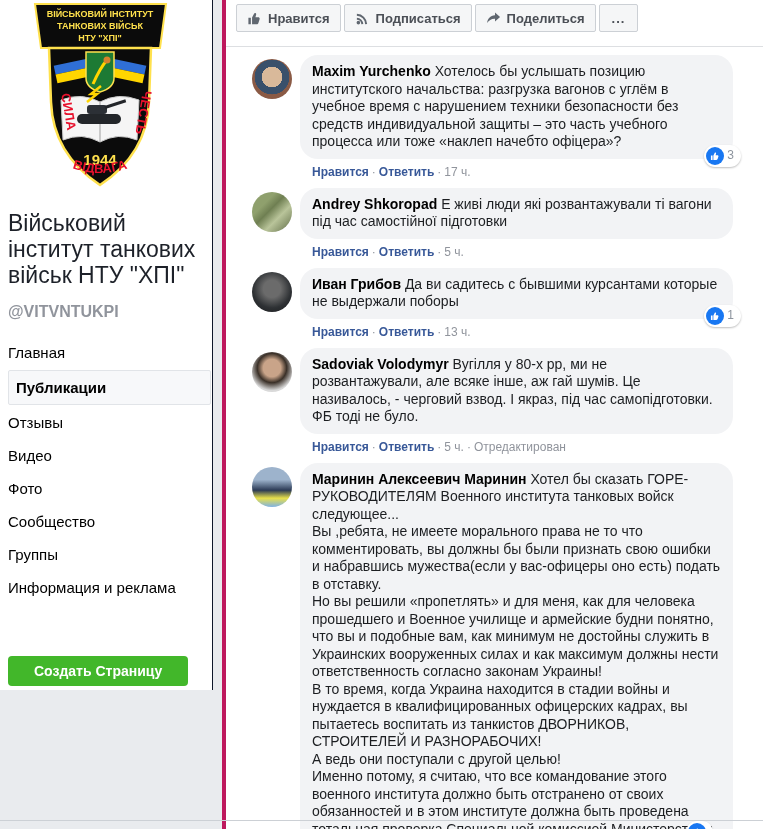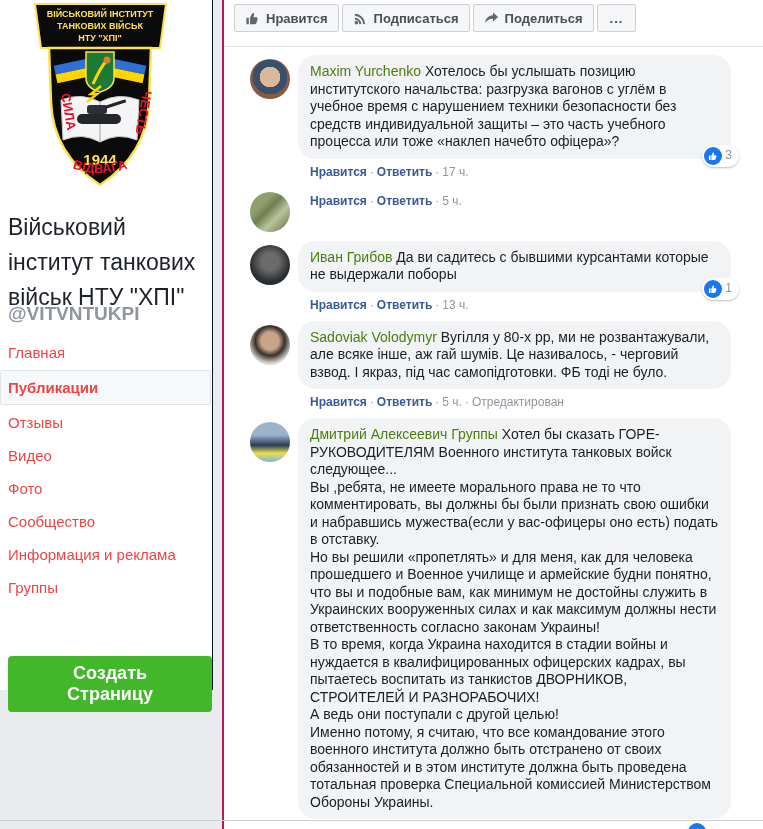--- a/index.html
+++ b/index.html
@@ -13,45 +13,45 @@
   }
 
   
   .sidebar {
     position:absolute; left:0; top:0; width:213px; height:690px;
     background:#fff; border-right:1px solid #0f172a;
   }
   .emblem { position:absolute; left:27px; top:2px; }
   .page-title {
     position:absolute; left:8px; top:210px; width:202px;
-    font-size:23px; line-height:35px; font-weight:400; color:#1d2129;
+    font-size:23px; line-height:26px; font-weight:400; color:#1d2129;
   }
   .page-handle {
     position:absolute; left:8px; top:303px;
-    font-size:19px; font-weight:600; color:#90949c;
+    font-size:16px; font-weight:600; color:#90949c;
   }
   .nav { position:absolute; left:0; top:336px; width:213px; list-style:none; }
   .nav li {
-    padding:8px 8px; font-size:15px; color:#ef4444; cursor:pointer;
+    padding:8px 8px; font-size:15px; color:#000000; cursor:pointer;
   }
   .nav li.active {
     font-weight:bold; background:#f7f8fa;
     border:1px solid #e1e4e8; border-radius:2px;
-    margin:1px 2px 1px 0; padding:8px 7px;
+    margin:1px 2px 1px 8px; padding:8px 7px;
   }
   .create-page-btn {
     position:absolute; left:8px; top:656px;
-    background:#42b72a; color:#fff; font-weight:bold; font-size:18px;
+    background:#42b72a; color:#fff; font-weight:bold; font-size:14px;
     border:none; border-radius:4px; padding:7px 26px; cursor:pointer;
   }
 
   
   .main {
     position:absolute; left:222px; top:0; width:541px; height:829px;
-    background:#fff; border-left:2px solid #be185d;
+    background:#fff; border-left:4px solid #be185d;
   }
   .header-bar {
     height:47px; border-bottom:1px solid #dddfe2;
     display:flex; align-items:flex-start; gap:3px; padding:4px 0 0 10px;
   }
   .fb-btn {
     display:inline-flex; align-items:center; gap:6px;
     height:28px; padding:0 10px;
     background:#f5f6f7; border:1px solid #ccd0d5; border-radius:2px;
     font-size:13px; font-weight:bold; color:#4b4f56; cursor:pointer;
@@ -72,21 +72,21 @@
   .a3 { background:radial-gradient(circle at 50% 42%, #6b6b6b 0 28%, #2e3134 62%, #17191b); }
   .a4 { background:radial-gradient(circle at 50% 40%, #c9a489 0 28%, #3a3028 47%, #d9d9d9 72%); }
   .a5 { background:linear-gradient(180deg,#9db3cc 0 32%,#2b3a55 58%,#e8e04a 78%,#7fb2e5); }
 
   .c-body { max-width:433px; position:relative; }
   .bubble {
     position:relative; display:inline-block;
     background:#f2f3f5; border-radius:18px;
     padding:8px 12px; font-size:14px; line-height:17.5px; color:#1c1e21;
   }
-  .author { font-weight:normal; color:#4d7c0f; cursor:pointer; }
+  .author { font-weight:bold; color:#000000; cursor:pointer; }
   .c-text { white-space:pre-line; }
   .like-badge {
     position:absolute; right:-8px; bottom:-8px;
     display:flex; align-items:center; gap:3px;
     background:#fff; border-radius:11px; padding:2px 7px 2px 2px;
     box-shadow:0 1px 2px rgba(0,0,0,.25);
     font-size:12px; color:#8d949e; cursor:pointer;
   }
   .badge-circle {
     width:18px; height:18px; border-radius:50%; background:#1877f2;
@@ -164,22 +164,22 @@
   <h1 class="page-title">Військовий інститут танкових військ НТУ "ХПІ"</h1>
   <div class="page-handle">@VITVNTUKPI</div>
 
   <ul class="nav">
     <li><span>Главная</span></li>
     <li class="active"><span>Публикации</span></li>
     <li><span>Отзывы</span></li>
     <li><span>Видео</span></li>
     <li><span>Фото</span></li>
     <li><span>Сообщество</span></li>
+    <li><span>Группы</span></li>
     <li><span>Информация и реклама</span></li>
-    <li><span>Группы</span></li>
   </ul>
 
   <button class="create-page-btn">Создать Страницу</button>
 </aside>
 
 <main class="main">
 
   <div class="header-bar">
     <button class="fb-btn">
       <span>
@@ -231,20 +231,24 @@
         </div>
         <div class="meta">
           <span class="link">Нравится</span><span class="sep">·</span><span class="link">Ответить</span><span class="sep">·</span><span class="time">17 ч.</span>
         </div>
       </div>
     </div>
 
     <div class="comment">
       <div class="avatar a2"></div>
       <div class="c-body">
+        <div class="bubble">
+          <span class="author">Andrey Shkoropad</span>
+          <span class="c-text">Е живі люди які розвантажували ті вагони під час самостійної підготовки</span>
+        </div>
         <div class="meta">
           <span class="link">Нравится</span><span class="sep">·</span><span class="link">Ответить</span><span class="sep">·</span><span class="time">5 ч.</span>
         </div>
       </div>
     </div>
 
     <div class="comment">
       <div class="avatar a3"></div>
       <div class="c-body">
         <div class="bubble">
@@ -275,21 +279,21 @@
         <div class="meta">
           <span class="link">Нравится</span><span class="sep">·</span><span class="link">Ответить</span><span class="sep">·</span><span class="time">5 ч.</span><span class="sep">·</span><span class="edited">Отредактирован</span>
         </div>
       </div>
     </div>
 
     <div class="comment">
       <div class="avatar a5"></div>
       <div class="c-body">
         <div class="bubble">
-          <span class="author">Дмитрий Алексеевич Группы</span>
+          <span class="author">Маринин Алексеевич Маринин</span>
           <span class="c-text">Хотел бы сказать ГОРЕ-РУКОВОДИТЕЛЯМ Военного института танковых войск следующее...
 Вы ,ребята, не имеете морального права не то что комментировать, вы должны бы были признать свою ошибки и набравшись мужества(если у вас-офицеры оно есть) подать в отставку.
 Но вы решили «пропетлять» и для меня, как для человека прошедшего и Военное училище и армейские будни понятно, что вы и подобные вам, как минимум не достойны служить в Украинских вооруженных силах и как максимум должны нести ответственность согласно законам Украины!
 В то время, когда Украина находится в стадии войны и нуждается в квалифицированных офицерских кадрах, вы пытаетесь воспитать из танкистов ДВОРНИКОВ, СТРОИТЕЛЕЙ И РАЗНОРАБОЧИХ!
 А ведь они поступали с другой целью!
 Именно потому, я считаю, что все командование этого военного института должно быть отстранено от своих обязанностей и в этом институте должна быть проведена тотальная проверка Специальной комиссией Министерством Обороны Украины.</span>
         </div>
       </div>
     </div>
 

